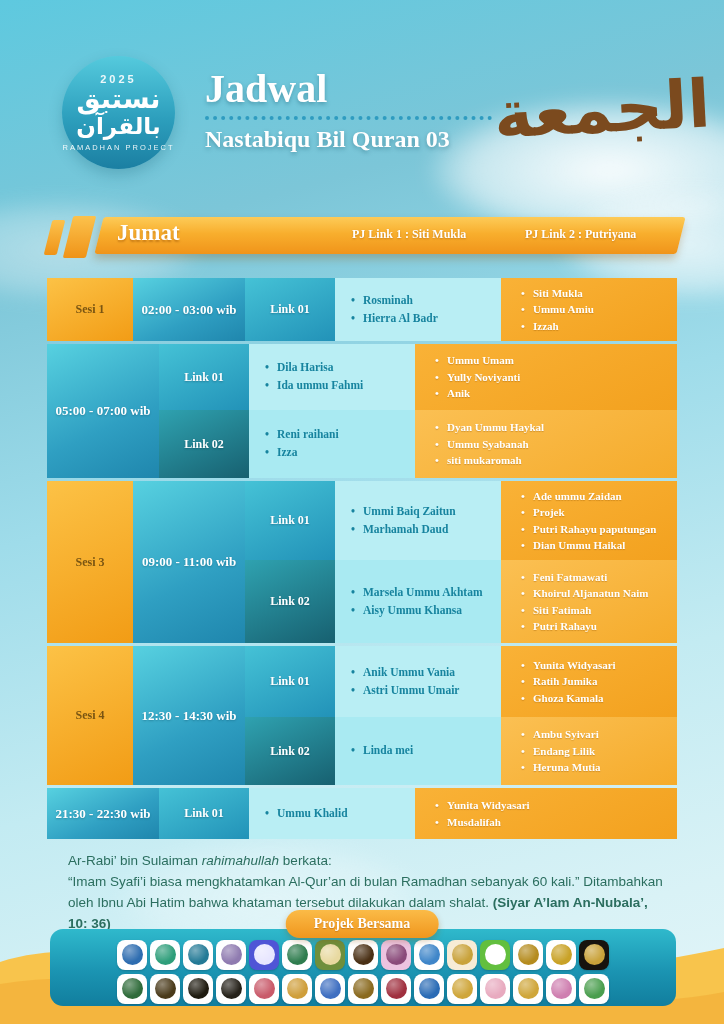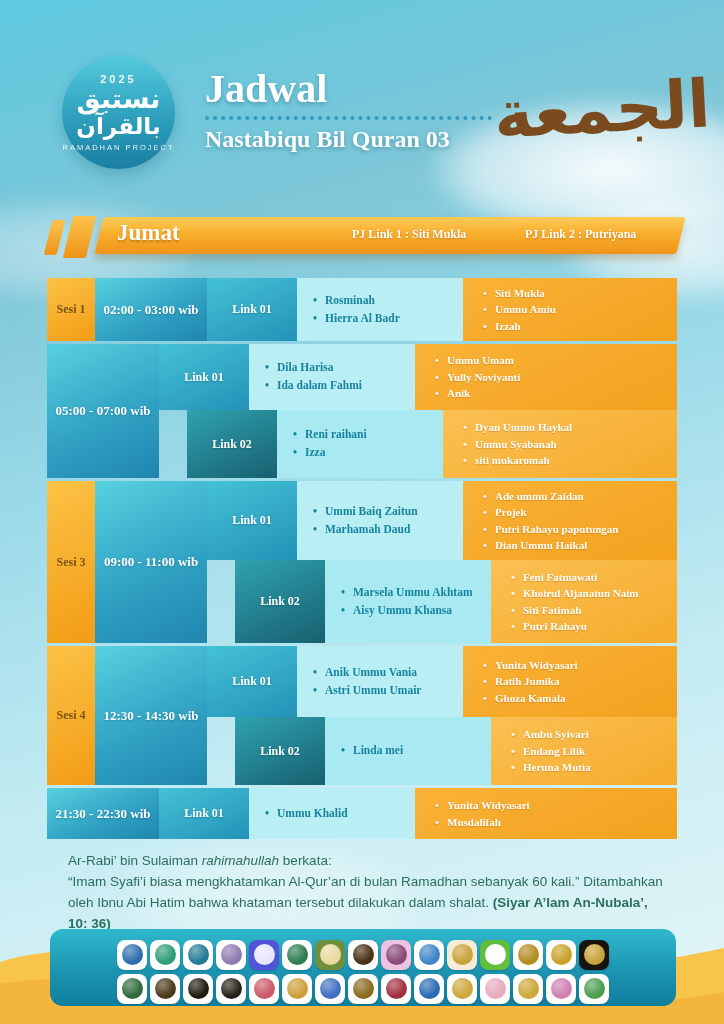--- a/index.html
+++ b/index.html
@@ -33,32 +33,32 @@
     box-shadow:0 5px 8px rgba(140,80,0,.28);}
   .banner-text{position:absolute;left:97px;top:217px;width:584px;height:37px;color:#fff;}
   .banner-day{position:absolute;left:20px;top:3px;font-family:"Liberation Serif",serif;font-weight:bold;font-size:23px;
     text-shadow:0 2px 2px rgba(140,70,0,.4);}
   .banner-pj{position:absolute;top:10px;font-size:12px;font-weight:bold;font-family:"Liberation Serif",serif;
     text-shadow:0 1px 2px rgba(140,70,0,.4);}
   
   #schedule{position:absolute;left:47px;top:278px;width:630px;}
   .session{display:flex;margin-bottom:3px;}
   .cell{box-sizing:border-box;}
-  .sesi{width:48px;background:linear-gradient(155deg,#fcc246 0%,#f29c15 100%);
+  .sesi{width:86px;background:linear-gradient(155deg,#fcc246 0%,#f29c15 100%);
     display:flex;align-items:center;justify-content:center;color:#7a5512;font-weight:bold;font-size:12px;
     font-family:"Liberation Serif",serif;}
   .time{width:112px;background:linear-gradient(155deg,#57d1e0 0%,#2f9fc2 60%,#1f86ad 100%);
     display:flex;align-items:center;justify-content:center;color:#fff;font-weight:bold;font-size:13px;
     font-family:"Liberation Serif",serif;text-shadow:0 1px 2px rgba(0,50,70,.3);}
   .rows{flex:1;display:flex;flex-direction:column;}
   .subrow{display:flex;}
   .linkcell{width:90px;display:flex;align-items:center;justify-content:center;color:#fff;font-weight:bold;
     font-size:12px;font-family:"Liberation Serif",serif;text-shadow:0 1px 2px rgba(0,50,70,.35);}
   .v1 .linkcell{background:linear-gradient(155deg,#45c2d6 0%,#2292b8 100%);}
-  .v2 .linkcell{background:linear-gradient(155deg,#2fa2b0 0%,#176070 100%);margin-left:28px;}
+  .v2 .linkcell{background:linear-gradient(155deg,#2fa2b0 0%,#176070 100%);}
   .readers{width:166px;display:flex;flex-direction:column;justify-content:center;padding:6px 4px 6px 16px;
     color:#17849f;font-weight:bold;font-size:11.5px;font-family:"Liberation Serif",serif;line-height:1.55;}
   .v1 .readers{background:#b9eef4;}
   .v2 .readers{background:#a9eaf2;}
   .parts{flex:1;display:flex;flex-direction:column;justify-content:center;padding:6px 6px 6px 20px;
     color:#fff;font-weight:bold;font-size:11px;font-family:"Liberation Serif",serif;line-height:1.5;
     text-shadow:0 1px 1px rgba(140,80,0,.35);}
   .v1 .parts{background:linear-gradient(155deg,#f9b237 0%,#f3a11e 100%);}
   .v2 .parts{background:linear-gradient(155deg,#fbc053 0%,#f5ab2b 100%);}
   .li{display:flex;}
@@ -160,21 +160,21 @@
       <div class="rows">
           <div class="subrow v1" style="height: 66px;">
             <div class="cell linkcell">Link 01</div>
             <div class="cell readers">
               <div class="li">
                 <span class="bullet">•</span>
                 <span>Dila Harisa</span>
               </div>
               <div class="li">
                 <span class="bullet">•</span>
-                <span>Ida dalam Fahmi</span>
+                <span>Ida ummu Fahmi</span>
               </div>
             </div>
             <div class="cell parts">
               <div class="li">
                 <span class="bullet">•</span>
                 <span>Ummu Umam</span>
               </div>
               <div class="li">
                 <span class="bullet">•</span>
                 <span>Yully Noviyanti</span>
@@ -365,20 +365,21 @@
           </div>
         </div>
     </div>
   </div>
 
   <div class="quote">
     <span>Ar-Rabi’ bin Sulaiman </span><i>rahimahullah</i><span> berkata:</span><br>
     <span>“Imam Syafi’i biasa mengkhatamkan Al-Qur’an di bulan Ramadhan sebanyak 60 kali.” Ditambahkan oleh Ibnu Abi Hatim bahwa khataman tersebut dilakukan dalam shalat. </span><b>(Siyar A’lam An-Nubala’, 10: 36)</b>
   </div>
 
+  <div class="badge">Projek Bersama</div>
   <div class="partner-box">
     <div class="logo-row">
         <div class="tile" style="background: rgb(255, 255, 255);">
           <div class="mark" style="background: radial-gradient(circle at 35% 30%, rgba(255, 255, 255, 0.4), transparent 60%), rgb(46, 109, 176);"></div>
         </div>
         <div class="tile" style="background: rgb(255, 255, 255);">
           <div class="mark" style="background: radial-gradient(circle at 35% 30%, rgba(255, 255, 255, 0.4), transparent 60%), rgb(46, 158, 122);"></div>
         </div>
         <div class="tile" style="background: rgb(255, 255, 255);">
           <div class="mark" style="background: radial-gradient(circle at 35% 30%, rgba(255, 255, 255, 0.4), transparent 60%), rgb(36, 122, 150);"></div>

